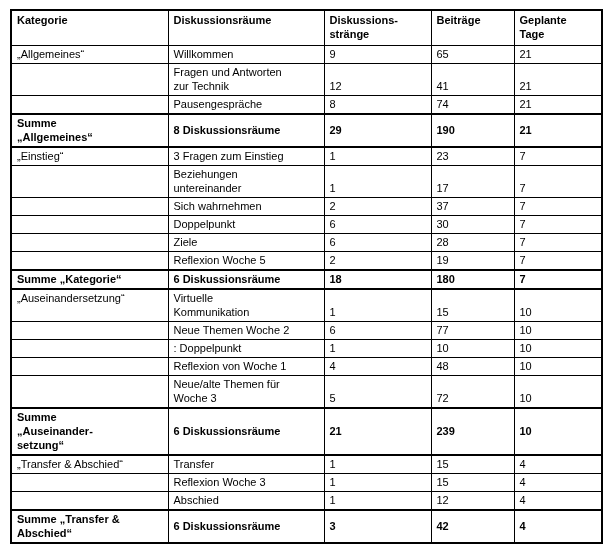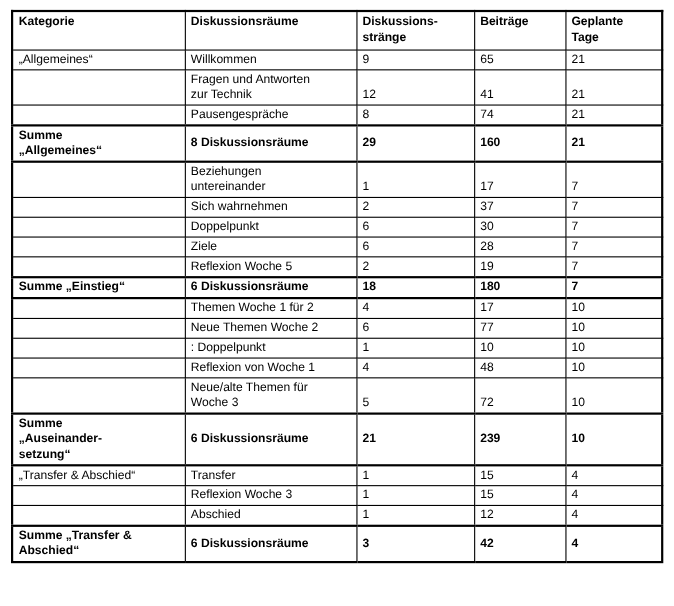--- a/index.html
+++ b/index.html
@@ -97,22 +97,29 @@
           <td class="c1">Pausengespräche</td>
           <td class="c2">8</td>
           <td class="c3">74</td>
           <td class="c4">21</td>
         </tr>
         <tr class="sum">
           <td class="c0">Summe
 „Allgemeines“</td>
           <td class="c1">8 Diskussionsräume</td>
           <td class="c2">29</td>
-          <td class="c3">160</td>
-          <td class="c4">21</td>
+          <td class="c3">190</td>
+          <td class="c4">21</td>
+        </tr>
+        <tr class="detail">
+          <td class="c0">„Einstieg“</td>
+          <td class="c1">3 Fragen zum Einstieg</td>
+          <td class="c2">1</td>
+          <td class="c3">23</td>
+          <td class="c4">7</td>
         </tr>
         <tr class="detail">
           <td class="c0"></td>
           <td class="c1">Beziehungen
 untereinander</td>
           <td class="c2">1</td>
           <td class="c3">17</td>
           <td class="c4">7</td>
         </tr>
         <tr class="detail">
@@ -137,31 +144,32 @@
           <td class="c4">7</td>
         </tr>
         <tr class="detail">
           <td class="c0"></td>
           <td class="c1">Reflexion Woche 5</td>
           <td class="c2">2</td>
           <td class="c3">19</td>
           <td class="c4">7</td>
         </tr>
         <tr class="sum">
-          <td class="c0">Summe „Einstieg“</td>
+          <td class="c0">Summe „Kategorie“</td>
           <td class="c1">6 Diskussionsräume</td>
           <td class="c2">18</td>
           <td class="c3">180</td>
           <td class="c4">7</td>
         </tr>
         <tr class="detail">
-          <td class="c0"></td>
-          <td class="c1">Themen Woche 1 für 2</td>
-          <td class="c2">4</td>
-          <td class="c3">17</td>
+          <td class="c0">„Auseinandersetzung“</td>
+          <td class="c1">Virtuelle
+Kommunikation</td>
+          <td class="c2">1</td>
+          <td class="c3">15</td>
           <td class="c4">10</td>
         </tr>
         <tr class="detail">
           <td class="c0"></td>
           <td class="c1">Neue Themen Woche 2</td>
           <td class="c2">6</td>
           <td class="c3">77</td>
           <td class="c4">10</td>
         </tr>
         <tr class="detail">

